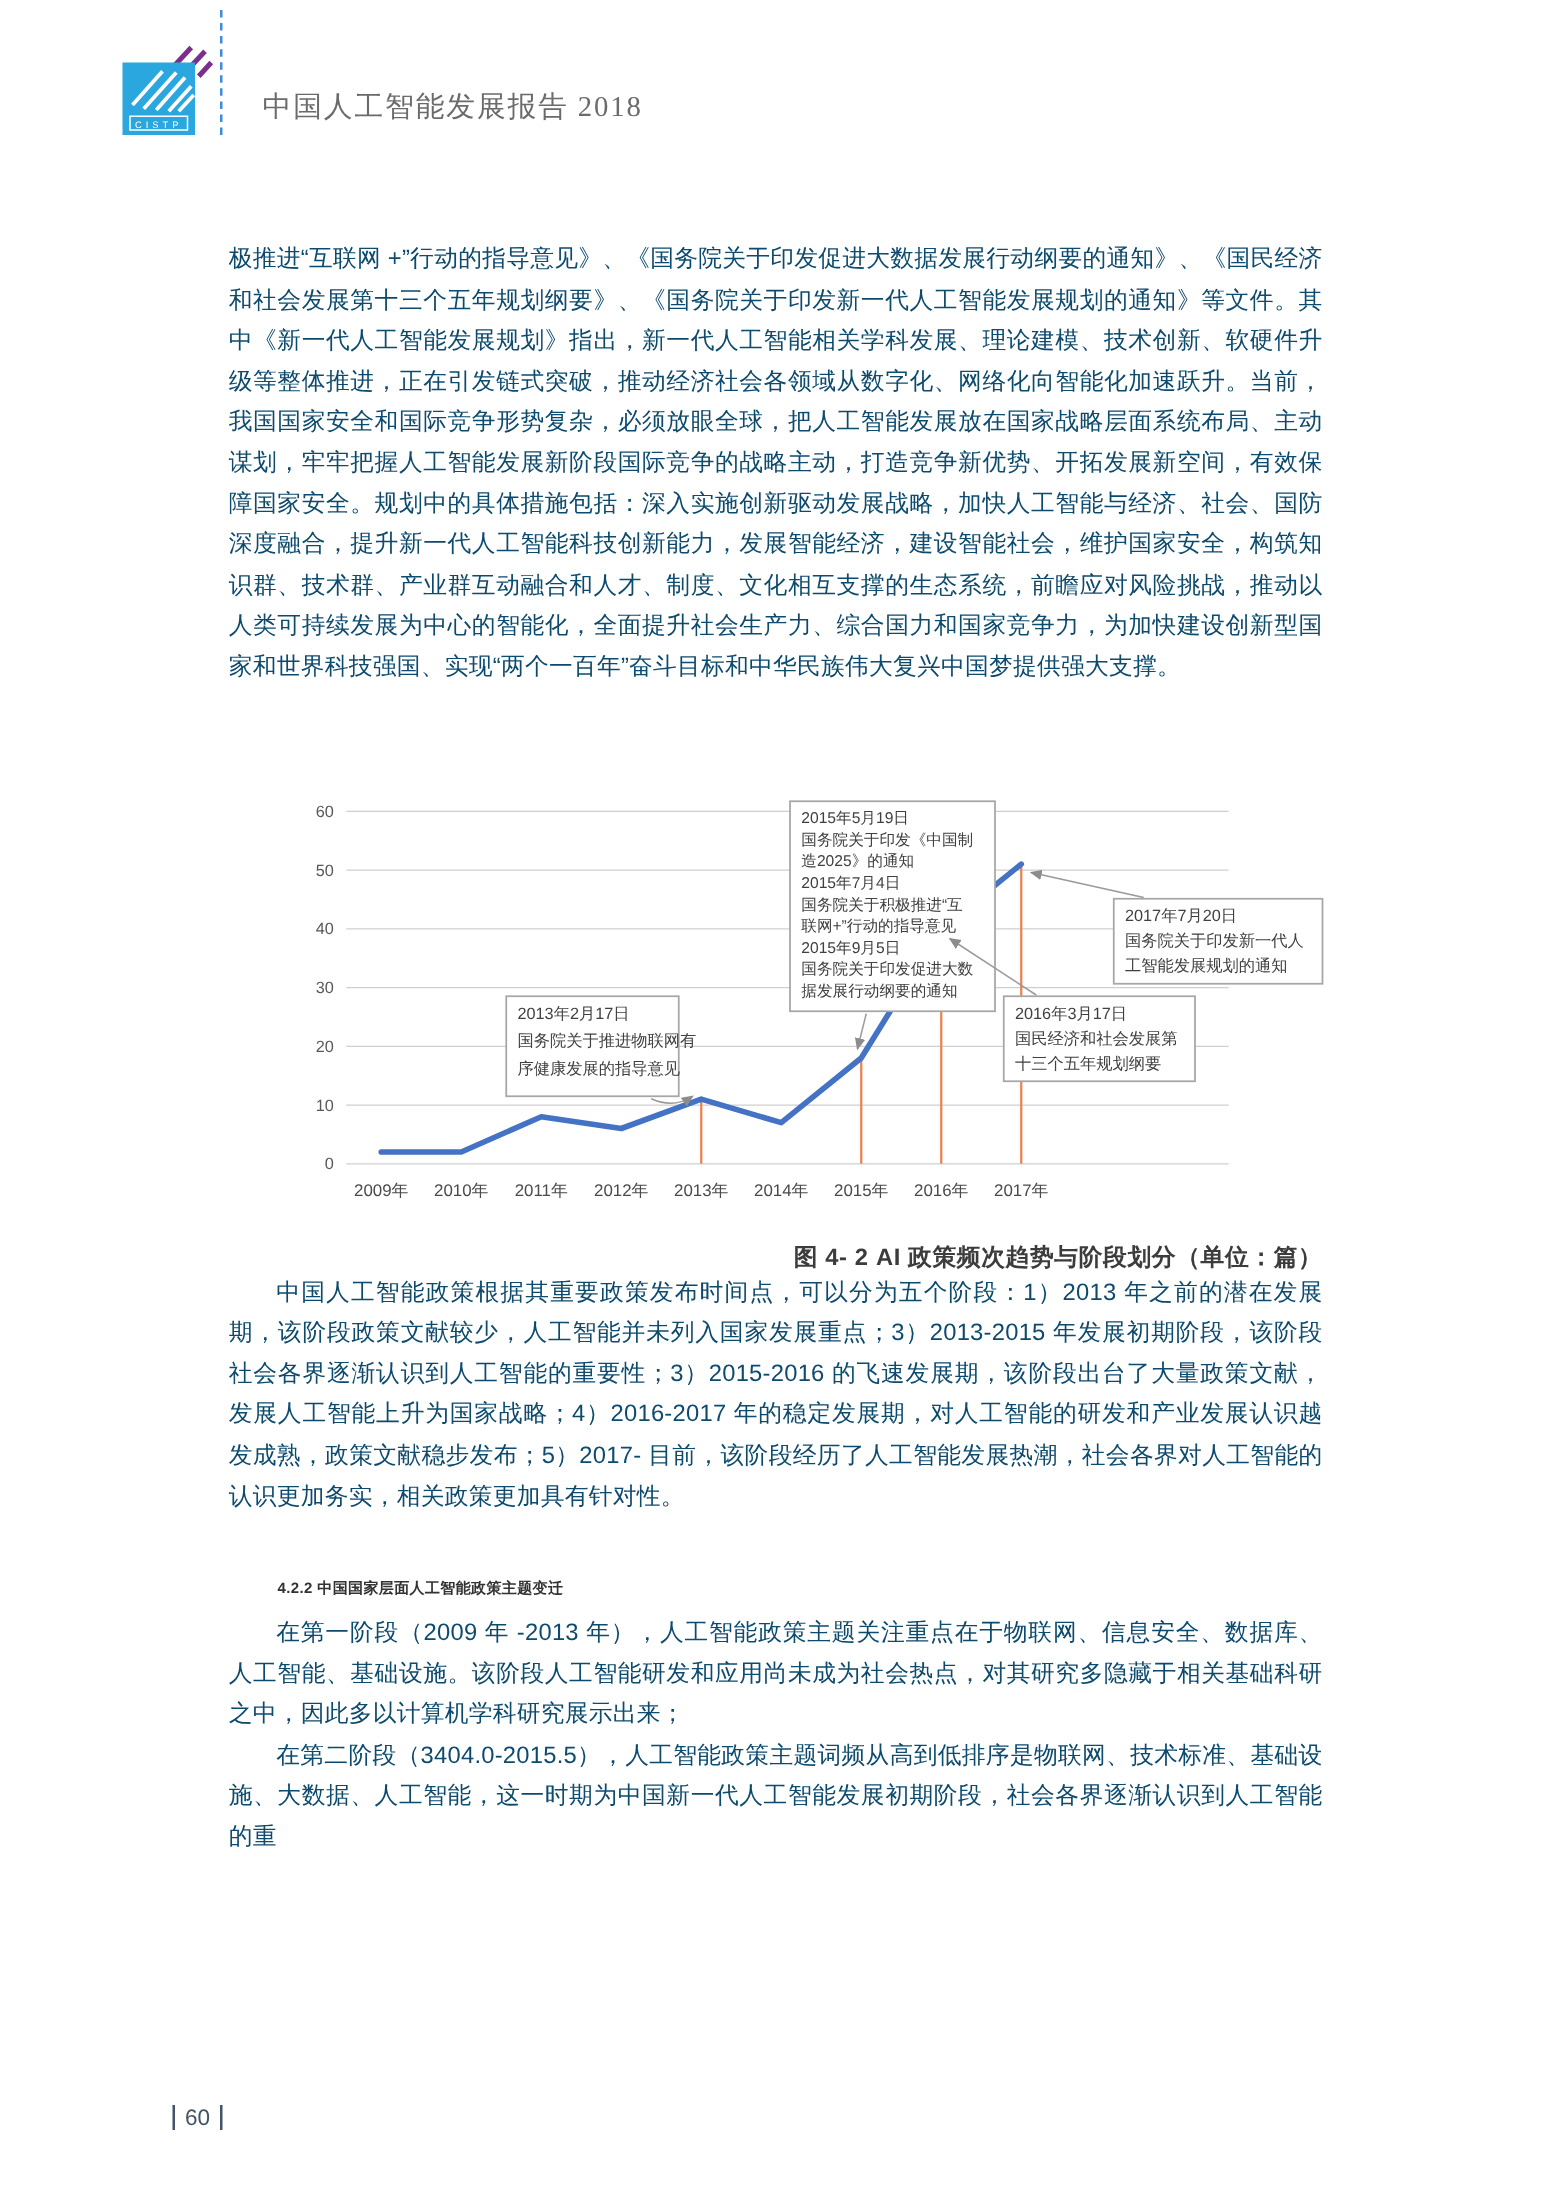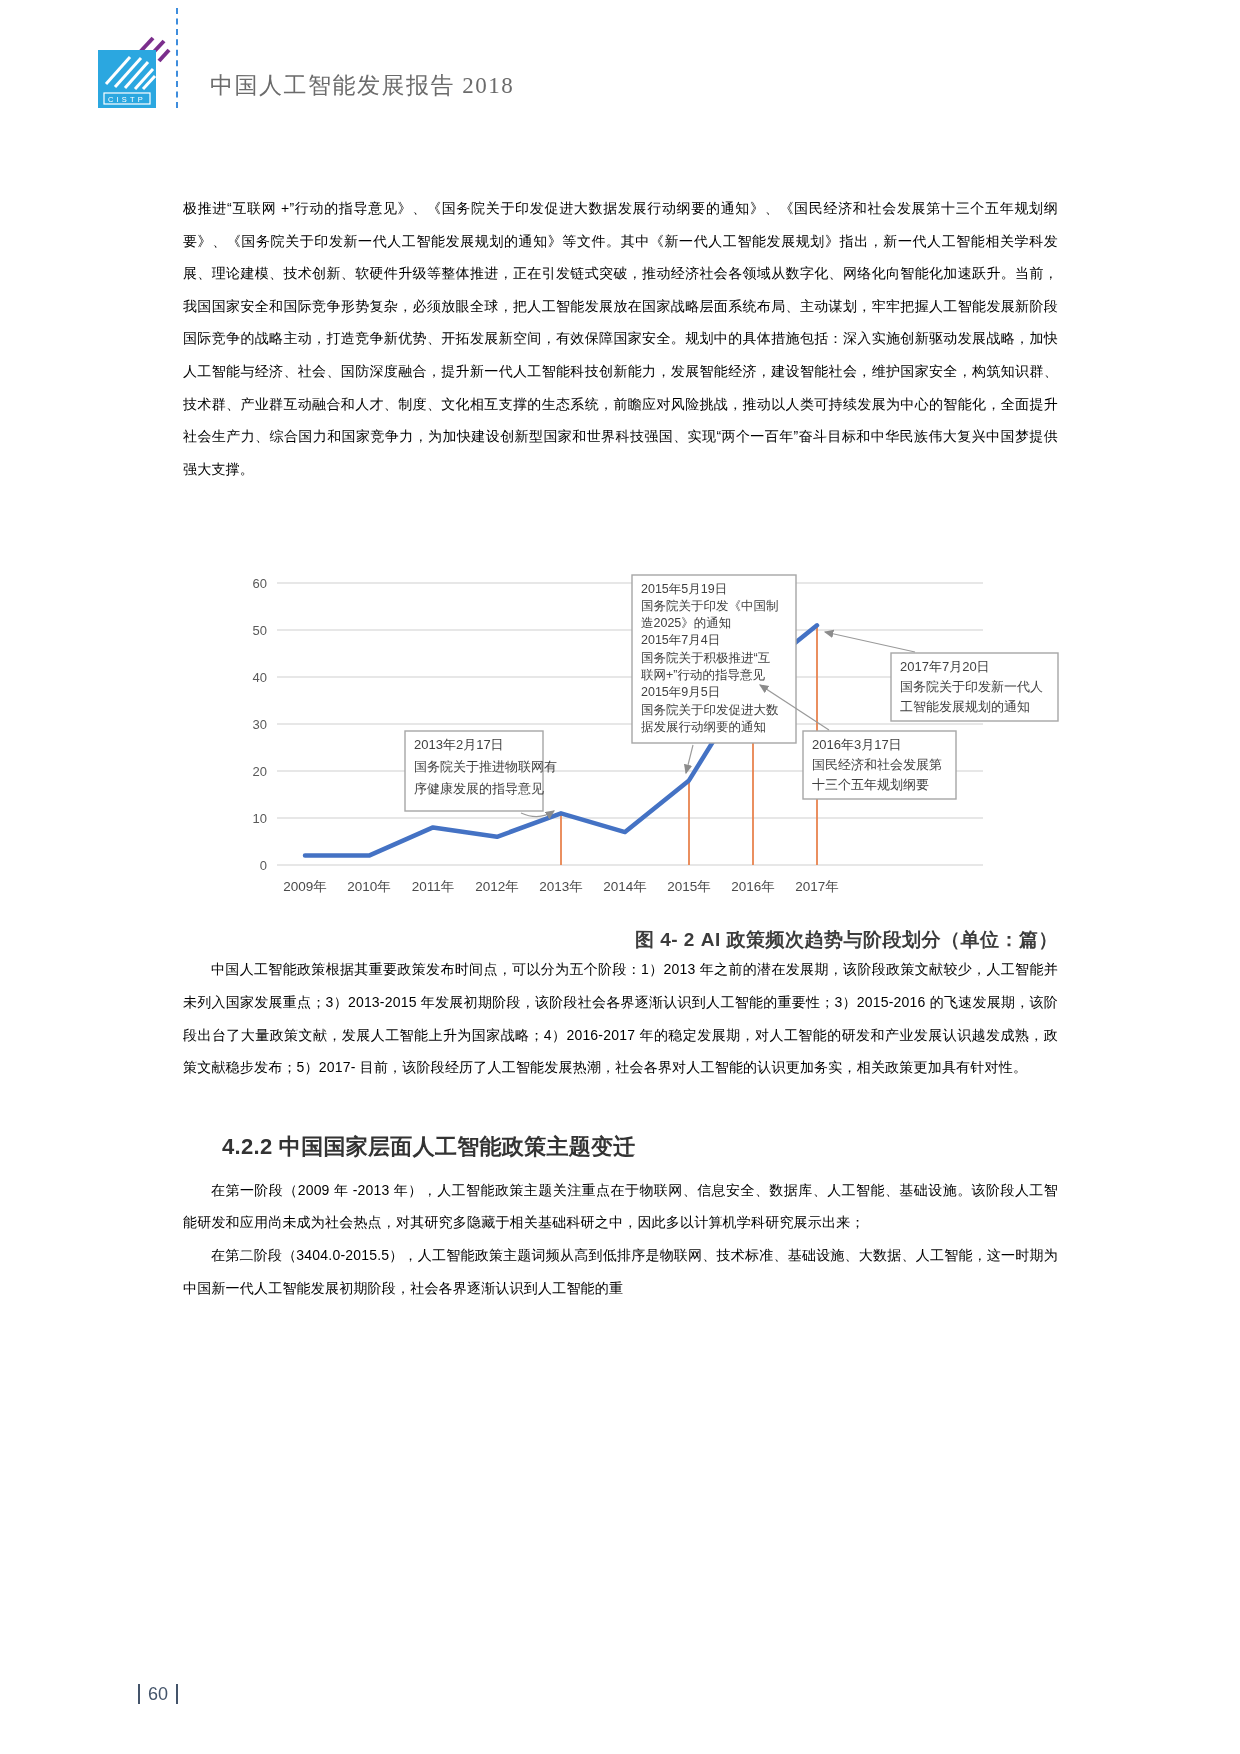--- a/index.html
+++ b/index.html
@@ -6,29 +6,29 @@
   .page{
     position:relative;width:1072px;height:1754px;background:#ffffff;overflow:hidden;
     font-family:"Liberation Sans","DejaVu Sans",sans-serif;color:#3e3e3e;
   }
   
   .logo-svg{position:absolute;left:96px;top:34px;}
   .header-divider{position:absolute;left:176px;top:8px;height:100px;width:0;border-left:2px dashed #3e8ddd;}
   .header-title{position:absolute;left:210px;top:70px;font-size:23px;color:#6b6b6b;letter-spacing:1.5px;font-family:Liberation Serif, serif;}
   
   main{position:absolute;left:183px;top:192px;width:875px;}
-  p.body-text{margin:0;font-size:14px;line-height:32.6px;text-align:justify;letter-spacing:0.2px;color:#000000;}
+  p.body-text{margin:0;font-size:19px;line-height:32.6px;text-align:justify;letter-spacing:0.2px;color:#0c4a6e;}
   p.indent{text-indent:2em;}
   .p2{margin-top:36px;}
   
   figure.figure-block{margin:50px 0 0 42px;padding:0;}
   #chart-svg{display:block;font-family:"Liberation Sans","DejaVu Sans",sans-serif;}
   figcaption{margin:16px 0 0 -42px;width:875px;text-align:right;font-weight:bold;font-size:19px;color:#3c3c3c;letter-spacing:0.5px;}
   
-  h3.section{margin:48px 0 12px 0;padding-left:39px;font-size:22px;font-weight:bold;color:#333333;letter-spacing:0.3px;}
+  h3.section{margin:48px 0 12px 0;padding-left:39px;font-size:12px;font-weight:bold;color:#333333;letter-spacing:0.3px;}
   
   footer{position:absolute;left:138px;top:1684px;font-size:18px;color:#44546a;}
   .pnum{border-left:2px solid #44546a;border-right:2px solid #44546a;padding:0 8px;color:#44546a;}
 </style>
 </head>
 <body>
 
 <div class="page">
 
   <header>

